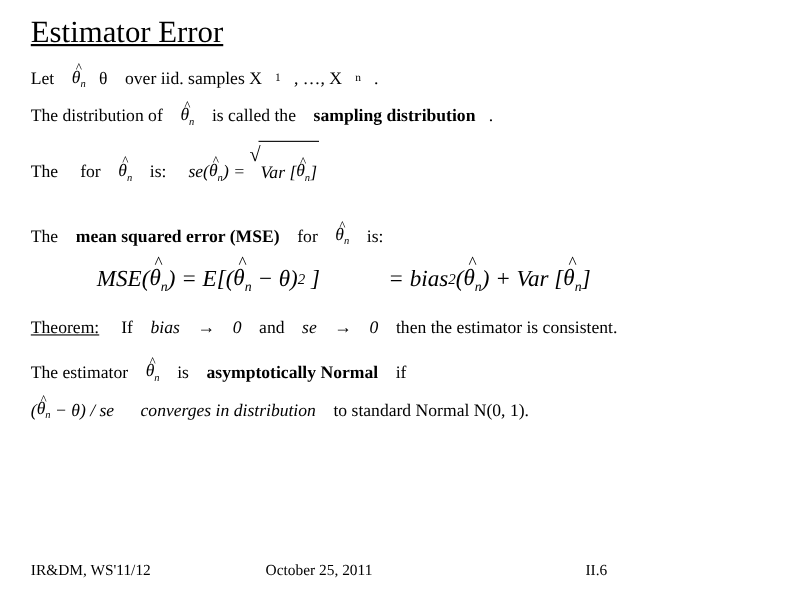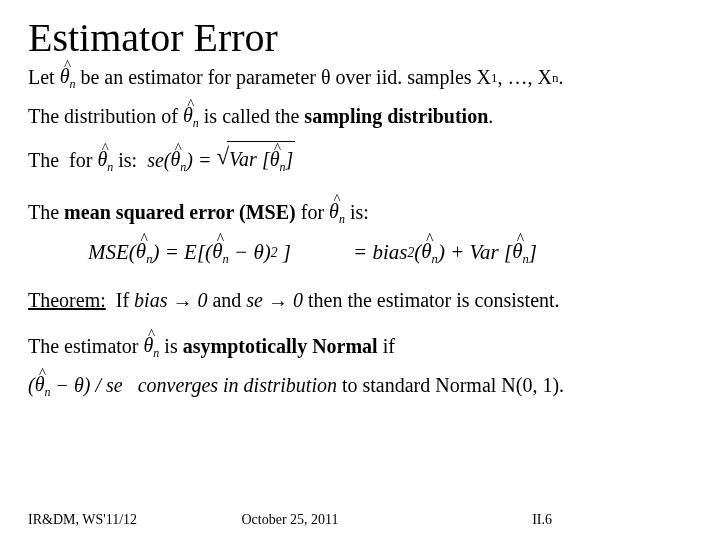--- a/index.html
+++ b/index.html
@@ -1,33 +1,33 @@
 <!DOCTYPE html>
 <html><head>
 <meta charset="utf-8">
 <style>
   * { margin: 0; padding: 0; box-sizing: border-box; }
   html, body { width: 720px; height: 540px; background: #fff; font-family: "Times New Roman", Times, serif; color: #000; }
   .slide { position: relative; width: 720px; height: 540px; padding: 14px 28px 0 28px; }
-  .title { font-size: 40px; font-weight: 400; margin-bottom: 2px; }
-  .line { font-size: 20px; line-height: 1.35; margin-bottom: 10px; display: flex; flex-wrap: wrap; align-items: center; gap: 0; }
+  .title { font-size: 28px; font-weight: 400; margin-bottom: 14px; text-decoration: underline; }
+  .line { font-size: 16px; line-height: 1.35; margin-bottom: 10px; display: flex; flex-wrap: wrap; align-items: center; gap: 12px; }
   .txt { white-space: pre; }
   .bold { font-weight: 700; }
   .ital { font-style: italic; }
   .und { text-decoration: underline; }
   .sub { font-size: 0.65em; vertical-align: sub; }
 
   
   .fm { display: inline-flex; align-items: center; font-style: italic; font-family: "Times New Roman", serif; }
   .theta { position: relative; display: inline-block; }
   .theta .hat { position: absolute; top: -0.55em; left: 50%; transform: translateX(-50%); font-style: normal; font-size: 0.75em; }
   .theta .sn { font-size: 0.6em; vertical-align: sub; font-style: italic; }
   .sqrt { display: inline-flex; align-items: stretch; }
   .sqrt-sym { font-style: normal; font-size: 1.15em; margin-right: -2px; }
-  .sqrt-body { border-top: 1.2px solid #000; padding: 4px 2px; display: inline-flex; align-items: flex-start; }
+  .sqrt-body { border-top: 1.2px solid #000; padding: 16px 2px; display: inline-flex; align-items: center; }
   .eqblock { margin: 2px 0 16px 60px; font-size: 21px; }
   .eqrow { display: flex; align-items: center; margin-bottom: 4px; }
 
   .footer { position: absolute; bottom: 12px; left: 0; width: 580px; display: flex; justify-content: space-between; padding: 0 28px; font-size: 14px; color: #000; }
   .footer > span:first-child,
   .footer > span:last-child { min-width: 110px; }
   .footer > span:last-child { text-align: right; }
   .footer > span:nth-child(2) { text-align: center; flex: 1; }
   .gap { height: 8px; }
 </style>
@@ -35,21 +35,20 @@
 <body>
 
 <div class="slide">
 
   <div class="title">Estimator Error</div>
 
   
   <div class="line">
     <span class="txt">Let </span>
     <span class="fm theta"><span class="hat">^</span>θ<span class="sn">n</span></span>
-    <span class="txt"> be an estimator for parameter </span>
     <span class="txt">θ</span>
     <span class="txt"> over iid. samples X</span>
       <span class="sub">1</span>
     <span class="txt">, …, X</span>
       <span class="sub">n</span>
     <span class="txt">.</span>
   </div>
 
   
   <div class="line">

